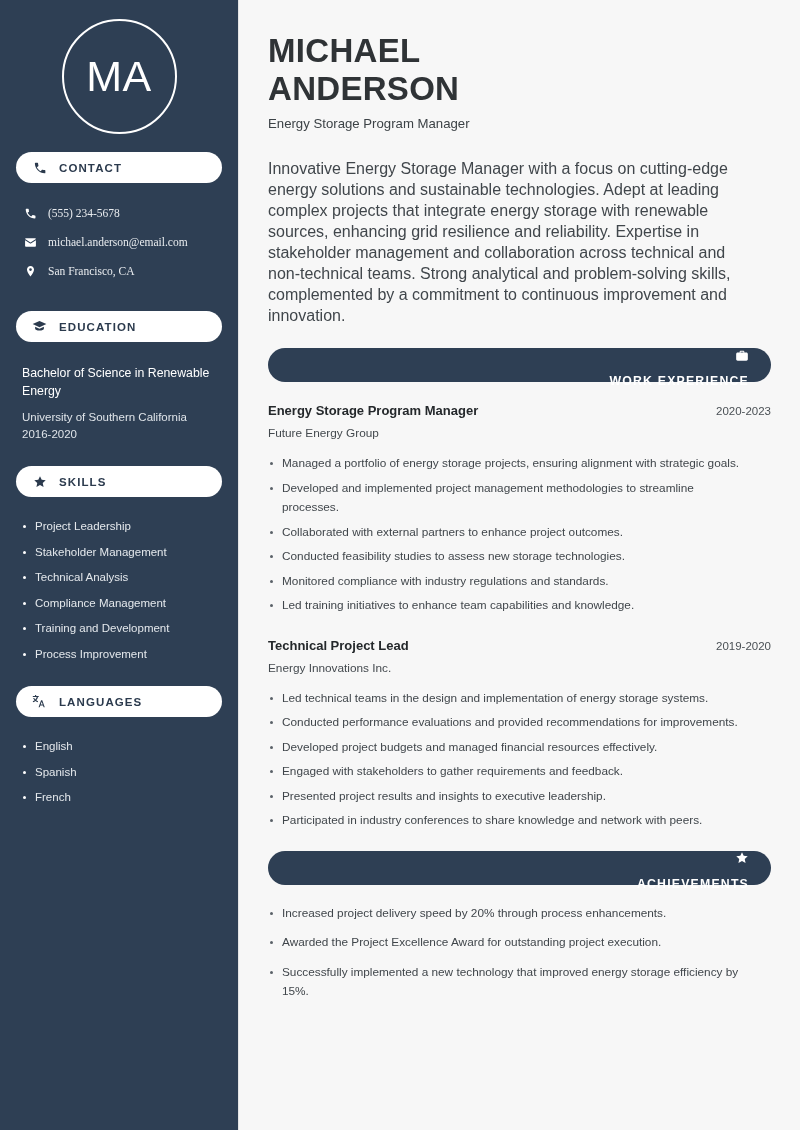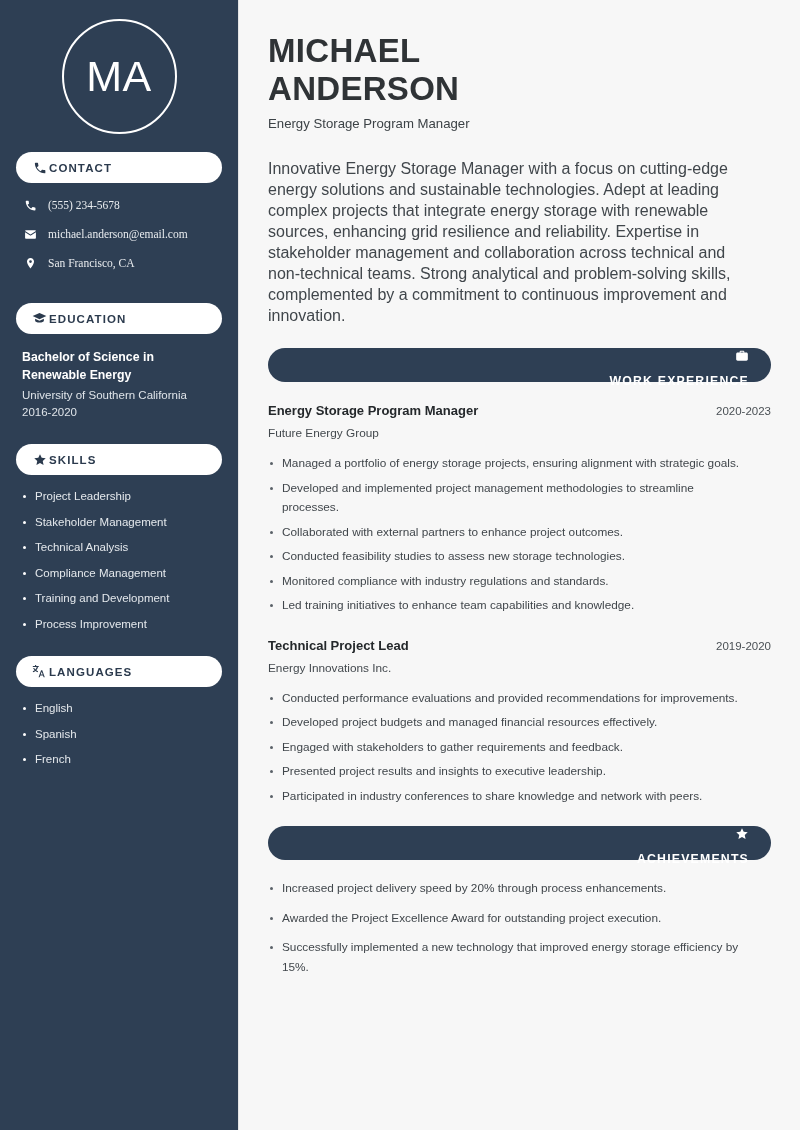--- a/index.html
+++ b/index.html
@@ -55,22 +55,22 @@
   }
 
   
   .side-pill {
     background: #ffffff;
     border-radius: 18px;
     height: 31px;
     display: flex;
     align-items: center;
     padding: 0 16px;
-    gap: 2px;
-    margin-bottom: 14px;
+    gap: 12px;
+    margin-bottom: 22px;
   }
   .side-pill-label {
     color: #2b3a4d;
     font-size: 11.5px;
     font-weight: bold;
     letter-spacing: 1.1px;
     text-transform: uppercase;
     white-space: nowrap;
   }
   .side-pill-icon {
@@ -106,23 +106,23 @@
     line-height: 15px;
     word-break: break-word;
     font-family: Liberation Serif, serif;
   }
 
   
   .edu-block { padding: 0 6px; margin-bottom: 6px; }
   .edu-degree {
     color: #ffffff;
     font-size: 12.3px;
-    font-weight: bold;
+    font-weight: normal;
     line-height: 18px;
-    margin-bottom: 3px;
+    margin-bottom: 9px;
   }
   .edu-school {
     color: #dfe4e9;
     font-size: 11.5px;
     line-height: 17px;
   }
   .edu-years {
     color: #dfe4e9;
     font-size: 11.5px;
     line-height: 17px;
@@ -410,20 +410,21 @@
       </ul>
     </div>
 
     <div class="job">
       <div class="job-head">
         <div class="job-role">Technical Project Lead</div>
         <div class="job-dates">2019-2020</div>
       </div>
       <div class="job-company">Energy Innovations Inc.</div>
       <ul class="main-list">
+        <li>Led technical teams in the design and implementation of energy storage systems.</li>
         <li>Conducted performance evaluations and provided recommendations for improvements.</li>
         <li>Developed project budgets and managed financial resources effectively.</li>
         <li>Engaged with stakeholders to gather requirements and feedback.</li>
         <li>Presented project results and insights to executive leadership.</li>
         <li>Participated in industry conferences to share knowledge and network with peers.</li>
       </ul>
     </div>
 
     <div class="main-pill">
       <span class="main-pill-icon">

